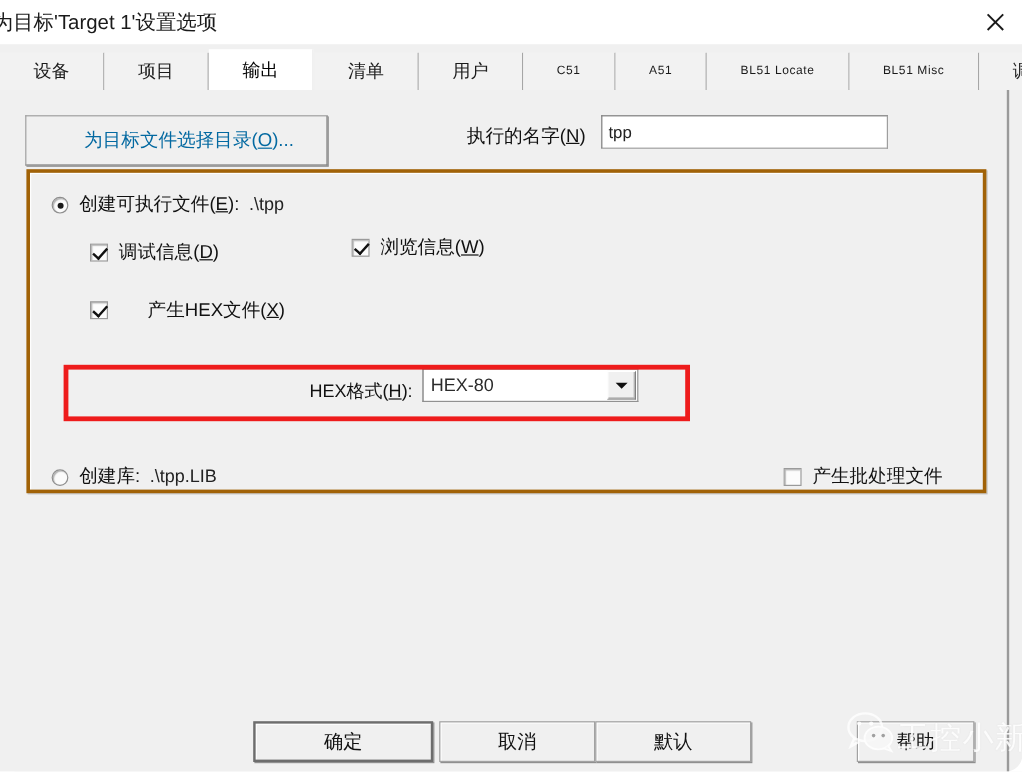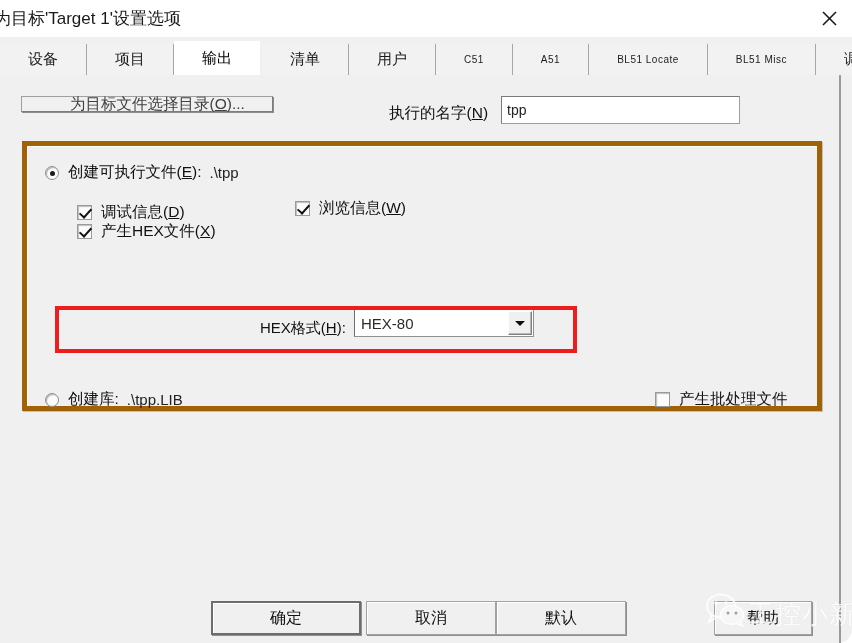--- a/index.html
+++ b/index.html
@@ -74,28 +74,28 @@
   .content {
     position: absolute; left: 0; top: 75px;
     width: 841px; height: 568px;
     background: #f0f0f0;
     border-right: 2px solid #9a9a9a;
   }
 
   
   .dir-btn {
     position: absolute; left: 21px; top: 21px;
-    width: 252px; height: 16px;
+    width: 252px; height: 42px;
     background: #f0f0f0;
     border: 1px solid #a0a0a0;
     border-right-color: #7d7d7d;
     border-bottom-color: #7d7d7d;
     box-shadow: 1px 1px 0 #8d8d8d;
     display: flex; align-items: center; justify-content: center;
-    font-size: 15.5px; color: #404040;
+    font-size: 15.5px; color: #0369a1;
     cursor: pointer;
     white-space: nowrap;
     padding-left: 21px;
   }
 
   .exe-label {
     position: absolute; left: 389px; top: 28px;
     font-size: 15.5px; color: #111; white-space: nowrap;
   }
   .exe-input {
@@ -108,21 +108,21 @@
     font-size: 14px; color: #222;
     padding: 2px 5px;
     font-family: "Liberation Sans", sans-serif;
   }
 
   
   .groupbox {
     position: absolute; left: 22px; top: 66px;
     width: 800px; height: 270px;
     background: #f0f0f0;
-    border: 5px solid #a16207;
+    border: 3px solid #a16207;
     box-shadow: inset 1px 1px 0 #fefefe, 1px 1px 0 #c0c0c0;
   }
 
   
   .radio-row, .check-row {
     position: absolute;
     display: flex; align-items: center;
     white-space: nowrap;
     cursor: pointer;
   }
@@ -320,21 +320,21 @@
       <div class="check-row" style="left:50px; top:56px;">
         <span class="check-box on"></span>
         <span class="ctl-label">调试信息(<span class="u">D</span>)</span>
       </div>
 
       <div class="check-row" style="left:268px; top:52px;">
         <span class="check-box on"></span>
         <span class="ctl-label">浏览信息(<span class="u">W</span>)</span>
       </div>
 
-      <div class="check-row" style="left:50px; top:75px;">
+      <div class="check-row" style="left:50px; top:104px;gap:24px;">
         <span class="check-box on"></span>
         <span class="ctl-label">产生HEX文件(<span class="u">X</span>)</span>
       </div>
 
       <div class="hex-label">HEX格式(<span class="u">H</span>):</div>
       <div class="combo">
         <span class="combo-text">HEX-80</span>
         <span class="combo-arrow">
             <i></i>
           </span>

